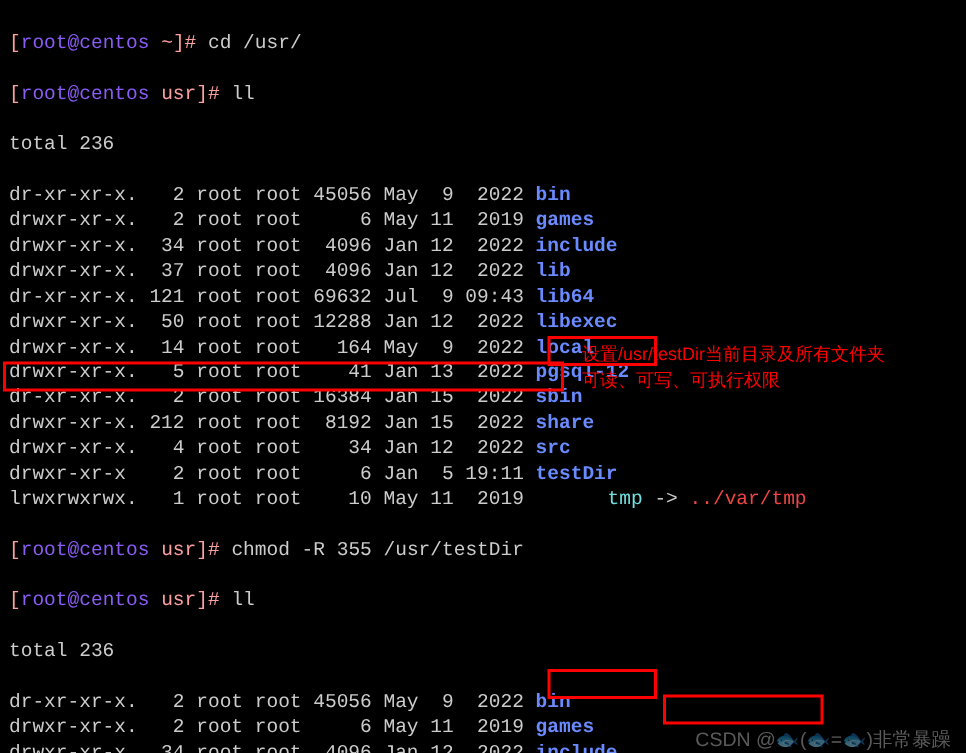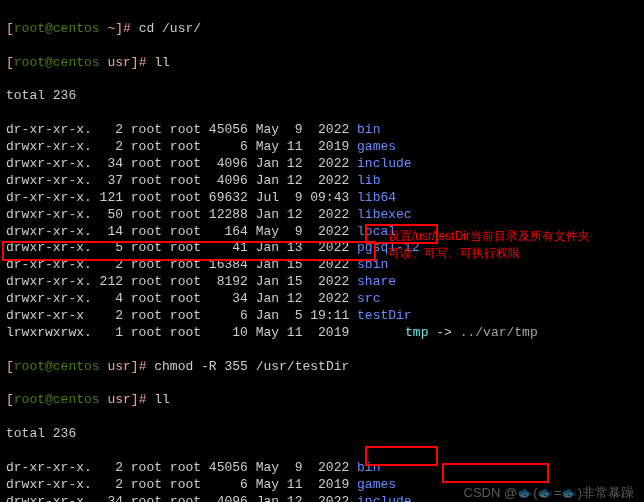--- a/index.html
+++ b/index.html
@@ -13,23 +13,23 @@
     width: 644px;
     height: 502px;
     overflow: hidden;
     position: relative;
   }
   .terminal {
     padding: 4px 6px;
     white-space: pre;
   }
   .prompt-br { color: #FFA0A0; }
-  .prompt-host { color: #4d7c0f; }
-  .dir { color: #6a8bff; font-weight: normal; }
-  .exe { color: #a3a3a3; text-align: right; }
+  .prompt-host { color: #8b5cf6; }
+  .dir { color: #6a8bff; font-weight: bold; }
+  .exe { color: #ef4444; text-align: right; }
   .link { color: #72e0e0; margin-left: 48px; }
   .row { white-space: pre; }
   .redbox1 {
     position: absolute;
     border: 2px solid #f00;
     left: 365px; top: 224px;
     width: 69px; height: 16px;
     pointer-events: none;
   }
   .redbox2 {

